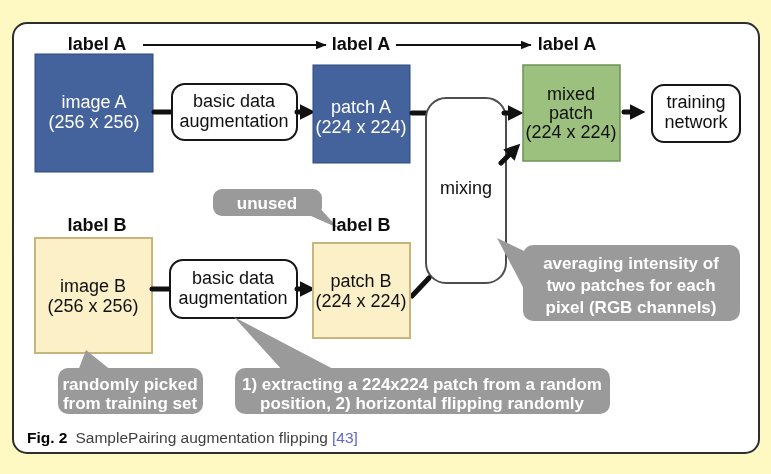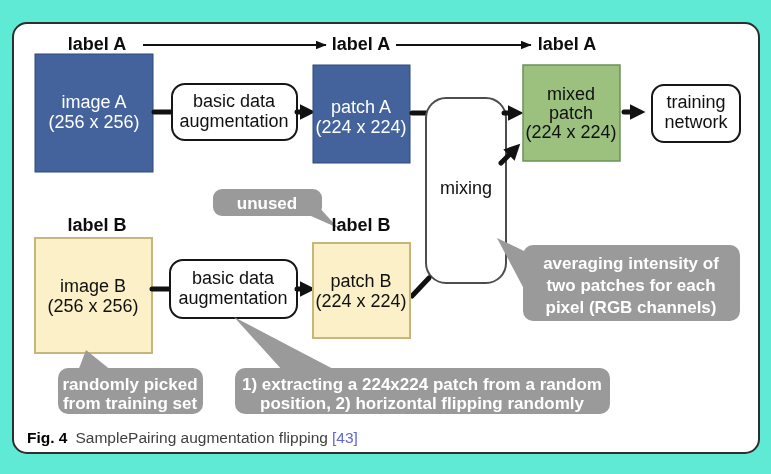--- a/index.html
+++ b/index.html
@@ -1,16 +1,16 @@
 <!DOCTYPE html>
 <html><head>
 <meta charset="utf-8">
 <style>
   html,body{margin:0;padding:0;background:#ffffff;}
-  .stage{position:relative;width:771px;height:474px;background:#5eead4;overflow:hidden;
+  .stage{position:relative;width:771px;height:474px;background:#fef9c3;overflow:hidden;
          font-family:"Liberation Sans", sans-serif;}
   svg{position:absolute;left:0;top:0;}
   svg text{font-family:"Liberation Sans", sans-serif;}
   .lbl{font-size:18px;font-weight:bold;fill:#0d0d0d;text-anchor:middle;}
   .node{font-size:18px;fill:#101010;text-anchor:middle;}
   .white{fill:#ffffff;}
   .bub{font-size:17px;font-weight:bold;fill:#ffffff;text-anchor:middle;}
   .proc{fill:#ffffff;stroke:#161616;stroke-width:2;}
   .mixbox{fill:#ffffff;stroke:#4d4d4d;stroke-width:2;}
   .frame{fill:#ffffff;stroke:#2e2e2e;stroke-width:2;}
@@ -113,15 +113,15 @@
   <text class="bub" x="422" y="409">position, 2) horizontal flipping randomly</text>
 
   <polygon points="497,238 524,251 524,289" fill="#9a9a9a"></polygon>
   <rect x="523" y="245" width="217" height="76" rx="10" fill="#9a9a9a"></rect>
   <text class="bub" x="631" y="269">averaging intensity of</text>
   <text class="bub" x="631" y="291">two patches for each</text>
   <text class="bub" x="631" y="313">pixel (RGB channels)</text>
 </svg>
 
 <div class="caption">
-  <span class="figlab">Fig. 4</span><span>SamplePairing augmentation flipping</span><a class="cite">[43]</a>
+  <span class="figlab">Fig. 2</span><span>SamplePairing augmentation flipping</span><a class="cite">[43]</a>
 </div>
 </div>
 
 </body></html>

